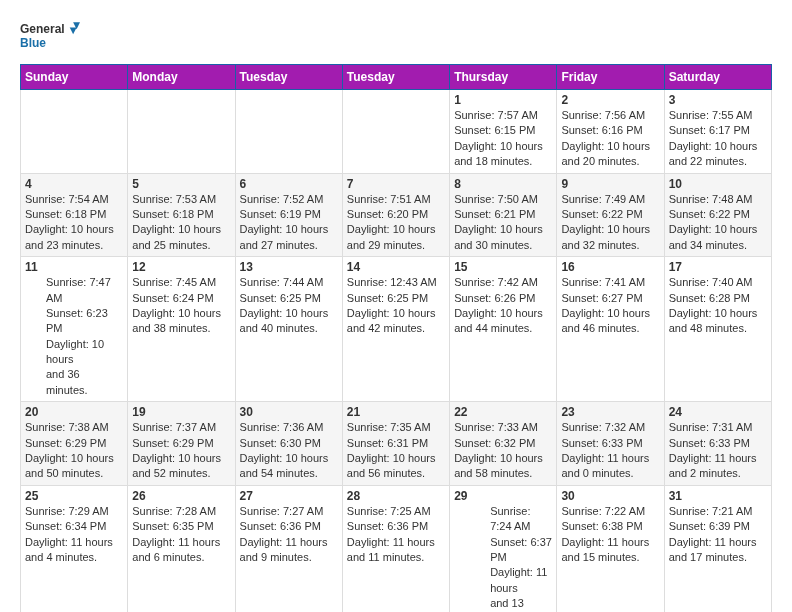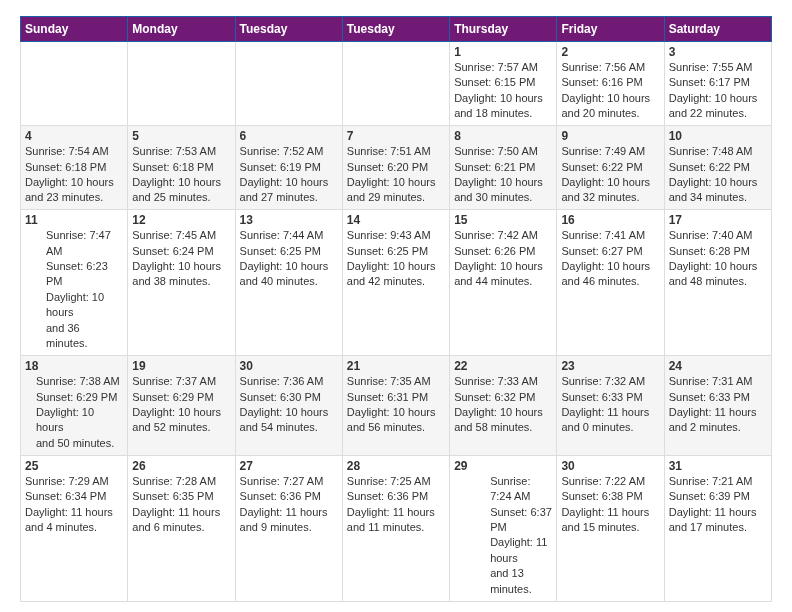--- a/index.html
+++ b/index.html
@@ -42,21 +42,21 @@
       margin-top: 2px;
     }
     .calendar {
       flex: 1;
       border: 1px solid #ccc;
       border-collapse: collapse;
       width: 100%;
       table-layout: fixed;
     }
     .calendar th {
-      background-color: #701a75;
+      background-color: #a21caf;
       color: white;
       font-size: 12px;
       font-weight: bold;
       padding: 5px 4px;
       text-align: left;
       border: 1px solid #1a60a8;
     }
     .calendar td {
       border: 1px solid #ddd;
       vertical-align: top;
@@ -82,20 +82,34 @@
       color: #333;
     }
     .empty-cell {
       background: #fff !important;
     }
   </style>
 </head>
 <body>
 
 <div class="page">
+  <div class="header">
+    <div class="logo">
+    <svg width="60" height="40" viewBox="0 0 70 40">
+      <text x="0" y="17" font-size="14" font-weight="bold" font-family="Arial" fill="#333">General</text>
+      <text x="0" y="33" font-size="14" font-weight="bold" font-family="Arial" fill="#1a6fa8">Blue</text>
+      <polygon points="62,4 70,4 66,12" fill="#1a6fa8"></polygon>
+      <polygon points="58,10 66,10 62,18" fill="#1a6fa8"></polygon>
+    </svg>
+  </div>
+    <div class="title-block">
+      <div class="month-title"></div>
+      <div class="location"></div>
+    </div>
+  </div>
 
   <table class="calendar">
     <thead>
       <tr>
       <th>Sunday</th>
           <th>Monday</th>
           <th>Tuesday</th>
           <th>Tuesday</th>
           <th>Thursday</th>
           <th>Friday</th>
@@ -198,21 +212,21 @@
           </td>
           <td>
             <span class="day-num">13</span>
             <div class="day-info" style="white-space: pre-line;">Sunrise: 7:44 AM
 Sunset: 6:25 PM
 Daylight: 10 hours
 and 40 minutes.</div>
           </td>
           <td>
             <span class="day-num">14</span>
-            <div class="day-info" style="white-space: pre-line;">Sunrise: 9:43 AM
+            <div class="day-info" style="white-space: pre-line;">Sunrise: 12:43 AM
 Sunset: 6:25 PM
 Daylight: 10 hours
 and 42 minutes.</div>
           </td>
           <td>
             <span class="day-num">15</span>
             <div class="day-info" style="white-space: pre-line;">Sunrise: 7:42 AM
 Sunset: 6:26 PM
 Daylight: 10 hours
 and 44 minutes.</div>
@@ -227,22 +241,22 @@
           <td>
             <span class="day-num">17</span>
             <div class="day-info" style="white-space: pre-line;">Sunrise: 7:40 AM
 Sunset: 6:28 PM
 Daylight: 10 hours
 and 48 minutes.</div>
           </td>
         </tr>
         <tr>
           <td>
-            <span class="day-num">18</span>
-            <div class="day-info" style="white-space: pre-line; margin-left: 11px;">Sunrise: 7:38 AM
+            <span class="day-num">20</span>
+            <div class="day-info" style="white-space: pre-line;">Sunrise: 7:38 AM
 Sunset: 6:29 PM
 Daylight: 10 hours
 and 50 minutes.</div>
           </td>
           <td>
             <span class="day-num">19</span>
             <div class="day-info" style="white-space: pre-line;">Sunrise: 7:37 AM
 Sunset: 6:29 PM
 Daylight: 10 hours
 and 52 minutes.</div>

